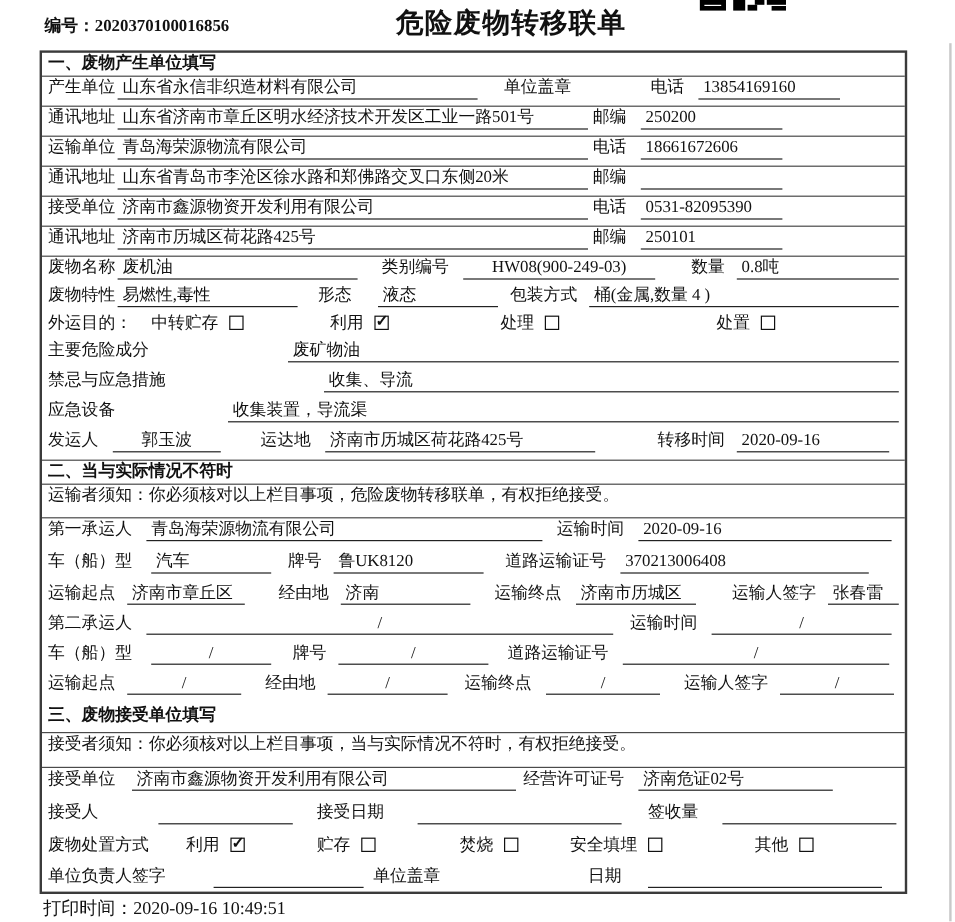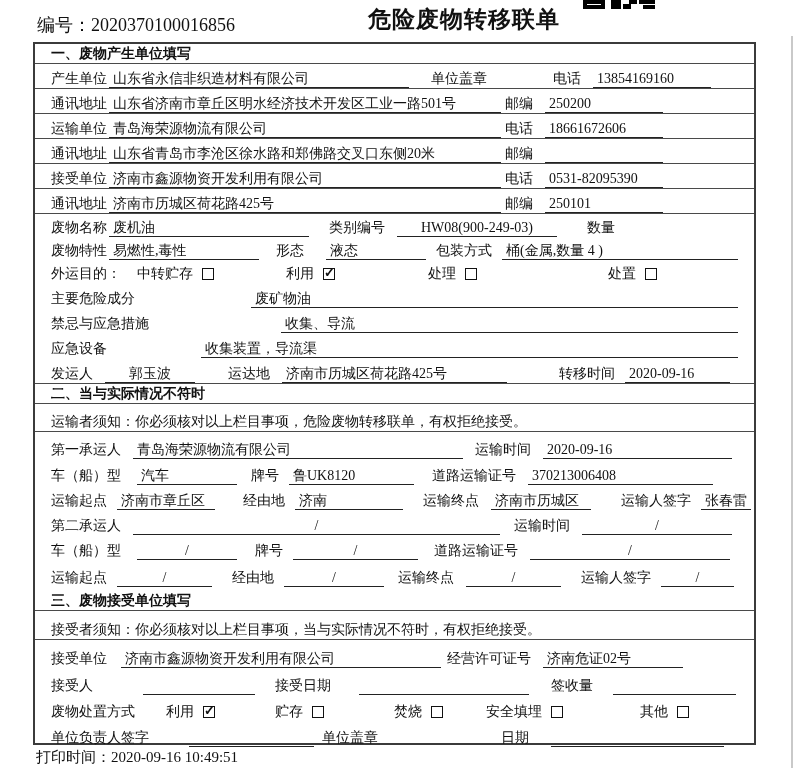--- a/index.html
+++ b/index.html
@@ -1,32 +1,32 @@
 <!DOCTYPE html>
 <html><head>
 <meta charset="utf-8">
 <style>
   html,body{margin:0;padding:0;}
   body{
     width:796px;height:768px;background:#ffffff;position:relative;
     font-family:"Liberation Serif","DejaVu Serif",serif;
     color:#111;font-size:14px;overflow:hidden;
   }
-  .doc-no{position:absolute;left:37px;top:13px;font-size:18px;white-space:nowrap;}
+  .doc-no{position:absolute;left:37px;top:13px;font-size:14px;white-space:nowrap;font-weight:bold;}
   .doc-title{position:absolute;left:330px;top:4px;width:230px;font-size:23px;font-weight:bold;
-    letter-spacing:1px;white-space:nowrap;text-align:right;}
+    letter-spacing:1px;white-space:nowrap;}
   .qr-frag{position:absolute;left:583px;top:0;width:72px;height:9px;overflow:hidden;}
   .qr-frag .b{position:absolute;background:#000;}
   .scan-edge{position:absolute;left:791px;top:36px;width:2px;height:732px;background:#c9c9c9;}
   .form{
     position:absolute;left:33px;top:42px;width:723px;height:703px;
     border:2px solid #3b3b3b;box-sizing:border-box;
     display:flex;flex-direction:column;background:#fff;
   }
-  .row{display:flex;align-items:flex-end;padding:0 16px;box-sizing:border-box;flex-shrink:0;}
+  .row{display:flex;align-items:flex-start;padding:0 5px;box-sizing:border-box;flex-shrink:0;}
   .bb{border-bottom:1px solid #4a4a4a;}
   .sec-hdr{font-weight:bold;font-size:14px;}
   .lbl{white-space:nowrap;flex-shrink:0;}
   .u{
     border-bottom:1px solid #222;white-space:nowrap;box-sizing:border-box;
     height:19px;line-height:19px;padding:0 4px;flex-shrink:0;
   }
   .u.ctr{text-align:center;}
   .f1{flex:1 1 auto;}
   .cb{
@@ -104,20 +104,21 @@
     <span class="lbl" style="margin-left:4px;width:32px">邮编</span>
     <span class="u" style="width:118px;margin-left:8px">250101</span>
   </div>
 
   <div class="row" style="height:23px">
     <span class="lbl" style="width:58px">废物名称</span>
     <span class="u" style="width:200px">废机油</span>
     <span class="lbl" style="margin-left:20px;width:60px">类别编号</span>
     <span class="u ctr" style="width:160px;margin-left:8px">HW08(900-249-03)</span>
     <span class="lbl" style="margin-left:30px;width:30px">数量</span>
+    <span class="u f1" style="margin-left:8px">0.8吨</span>
   </div>
 
   <div class="row" style="height:23px">
     <span class="lbl" style="width:58px">废物特性</span>
     <span class="u" style="width:150px">易燃性,毒性</span>
     <span class="lbl" style="margin-left:17px;width:30px">形态</span>
     <span class="u" style="width:100px;margin-left:20px">液态</span>
     <span class="lbl" style="margin-left:10px;width:58px">包装方式</span>
     <span class="u f1" style="margin-left:8px">桶(金属,数量 4 )</span>
   </div>

